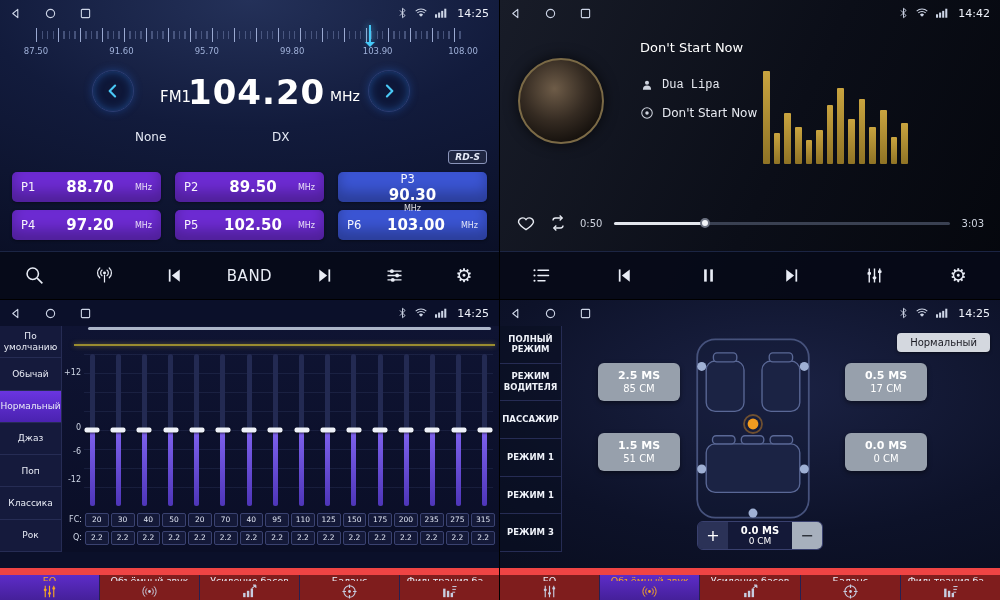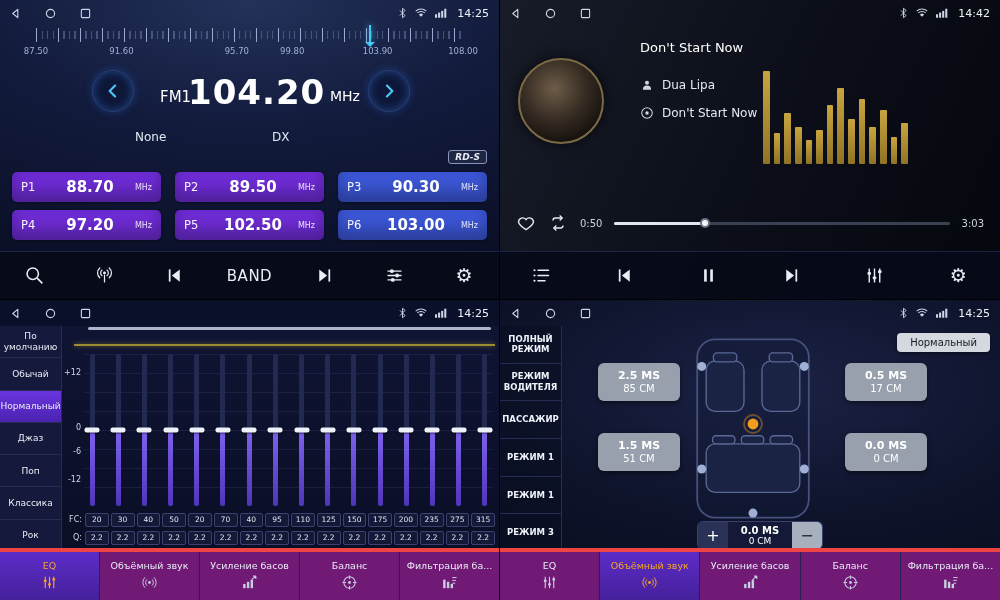--- a/index.html
+++ b/index.html
@@ -49,21 +49,21 @@
   .tool svg { width:21px; height:21px; display:block; }
   .glyph { font-size:19px; line-height:1; }
   .band-btn { font-size:15px; letter-spacing:.5px; }
 
   
   .player { background:linear-gradient(115deg,#181c28 0%, #0b0e18 55%, #05070d 100%); }
   .album { position:absolute; left:18px; top:58px; width:86px; height:86px; border-radius:50%; border:2px solid #7b6a46; background:radial-gradient(circle at 42% 35%, #6e5c48 0%, #352b22 45%, #120e0b 80%); box-shadow:0 0 14px rgba(0,0,0,.7); }
   .song-title { position:absolute; left:140px; top:40px; font-size:13px; color:#fff; }
   .meta-row { position:absolute; left:140px; display:flex; gap:8px; align-items:center; color:#e6e9f0; font-size:12px; }
   .meta-row .mi { display:flex; color:#cfd4de; } .meta-row .mi svg { width:14px; height:14px; }
-  .artist-row { top:78px; } .track-row { top:106px; }
+  .artist-row { top:78px;font-family:Liberation Mono, monospace; } .track-row { top:106px; }
   .spectrum { position:absolute; left:263px; width:145px; top:66px; height:98px; display:flex; align-items:flex-end; gap:4px; }
   .sbar { flex:1; border-radius:1px; }
   .progress-row { position:absolute; left:0; right:0; top:208px; height:30px; display:flex; align-items:center; padding:0 16px; gap:12px; color:#fff; }
   .pic { display:flex; cursor:pointer; color:#e8ebf2; } .pic svg { width:20px; height:20px; }
   .ptime { font-size:10px; color:#cfd4df; }
   .pbar { flex:1; height:3px; background:#3a4152; border-radius:2px; position:relative; cursor:pointer; }
   .pfill { position:absolute; left:0; top:0; bottom:0; background:#e3e6ec; border-radius:2px; }
   .pknob { position:absolute; top:50%; transform:translate(-50%,-50%); width:10px; height:10px; border-radius:50%; background:#f2f4f8; border:2px solid #6b7180; cursor:pointer; }
 
   
@@ -83,21 +83,21 @@
   .track { width:5px; height:100%; background:#232a52; border-radius:3px; position:relative; }
   .fill { position:absolute; bottom:0; left:0; width:100%; background:linear-gradient(180deg,#7e62ee,#4e35b8); border-radius:3px; }
   .handle { position:absolute; left:50%; transform:translate(-50%,-50%); width:15px; height:5px; background:#eef1f8; border-radius:2px; box-shadow:0 1px 2px rgba(0,0,0,.6); }
   .valrow { position:absolute; left:2px; right:4px; height:15px; display:flex; align-items:center; gap:3px; }
   .fc-row { top:186px; } .q-row { top:204px; }
   .rowlab { width:18px; font-size:8px; color:#cfd6e6; text-align:right; }
   .vals { flex:1; display:flex; gap:2px; }
   .valbox { flex:1; text-align:center; font-size:7.5px; color:#dfe4f2; border:1px solid #3a4270; background:#141938; border-radius:2px; padding:1.5px 0; }
 
   
-  .tabbar { position:absolute; bottom:0; left:0; right:0; height:52px; display:flex; background:#701a75; border-top:4px solid #ef4444; z-index:4; }
+  .tabbar { position:absolute; bottom:0; left:0; right:0; height:32px; display:flex; background:#7f1d1d; border-top:7px solid #ef4444; z-index:4; }
   .tab { flex:1; display:flex; flex-direction:column; align-items:center; justify-content:center; gap:2px; border-right:1px solid #262052; cursor:pointer; color:#e8ebf5; }
   .tab:last-child { border-right:none; }
   .tab-label { font-size:9.5px; white-space:nowrap; max-width:96px; overflow:hidden; text-overflow:ellipsis; }
   .tab-icon { height:19px; display:flex; align-items:center; color:#c7cde0; }
   .tab-icon svg { width:17px; height:17px; }
   .tab.active { background:linear-gradient(180deg,#5d2cc8,#45209a); }
   .tab.active .tab-label, .tab.active .tab-icon { color:#f5a623; }
 
   
   .surround { background:radial-gradient(100% 80% at 55% 30%, #1b2244 0%, #0d1229 60%, #090d1e 100%); }
@@ -167,21 +167,21 @@
           </span>
         <span class="time">14:25</span>
       </div>
     </header>
 
     <div class="ruler">
       <div class="ticks"></div>
       <div class="ruler-labels">
           <span style="left: 0%;">87.50</span>
           <span style="left: 20%;">91.60</span>
-          <span style="left: 40%; margin-left: 30px;">95.70</span>
+          <span style="left: 40%;">95.70</span>
           <span style="left: 60%;">99.80</span>
           <span style="left: 80%;">103.90</span>
           <span style="left: 100%;">108.00</span>
         </div>
       <div class="pointer" style="left: 78%;"></div>
     </div>
 
     <div class="arrow-btn arrow-left">
       <svg viewBox="0 0 24 24" width="20" height="20">
           <path d="M14.5 5.5L8 12l6.5 6.5" fill="none" stroke="#49c8f5" stroke-width="2.6" stroke-linecap="round" stroke-linejoin="round"></path>
@@ -203,21 +203,21 @@
         <div class="preset" style="background: rgb(109, 43, 211);">
           <span class="p-label">P1</span>
           <span class="p-freq">88.70</span>
           <span class="p-unit">MHz</span>
         </div>
         <div class="preset" style="background: rgb(109, 43, 211);">
           <span class="p-label">P2</span>
           <span class="p-freq">89.50</span>
           <span class="p-unit">MHz</span>
         </div>
-        <div class="preset" style="background: rgb(59, 85, 212);">
+        <div class="preset" style="background: rgb(59, 85, 212); flex-direction: column;">
           <span class="p-label">P3</span>
           <span class="p-freq">90.30</span>
           <span class="p-unit">MHz</span>
         </div>
         <div class="preset" style="background: rgb(109, 43, 211);">
           <span class="p-label">P4</span>
           <span class="p-freq">97.20</span>
           <span class="p-unit">MHz</span>
         </div>
         <div class="preset" style="background: rgb(109, 43, 211);">

